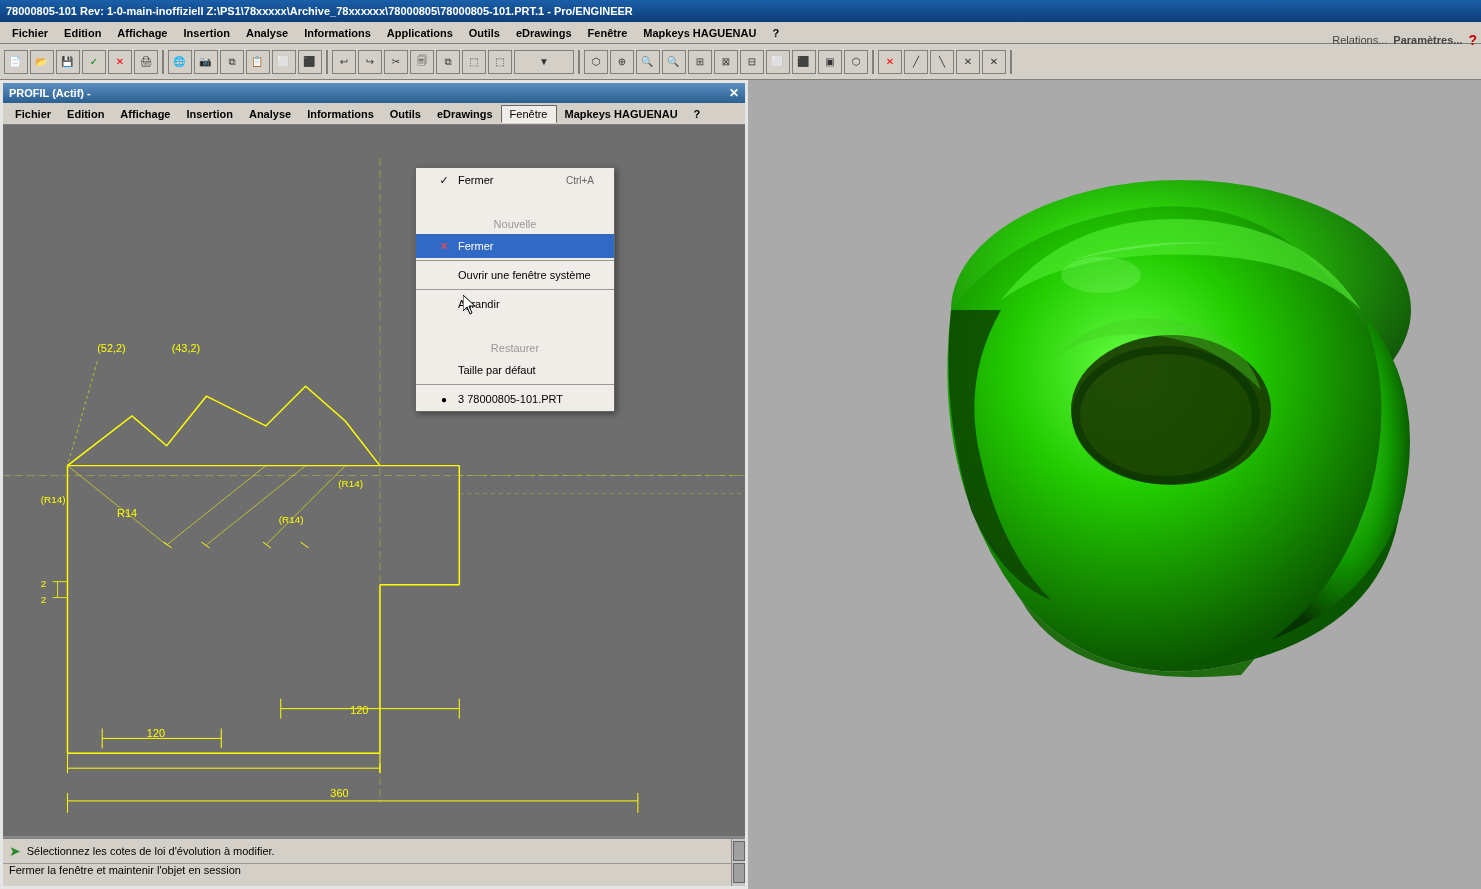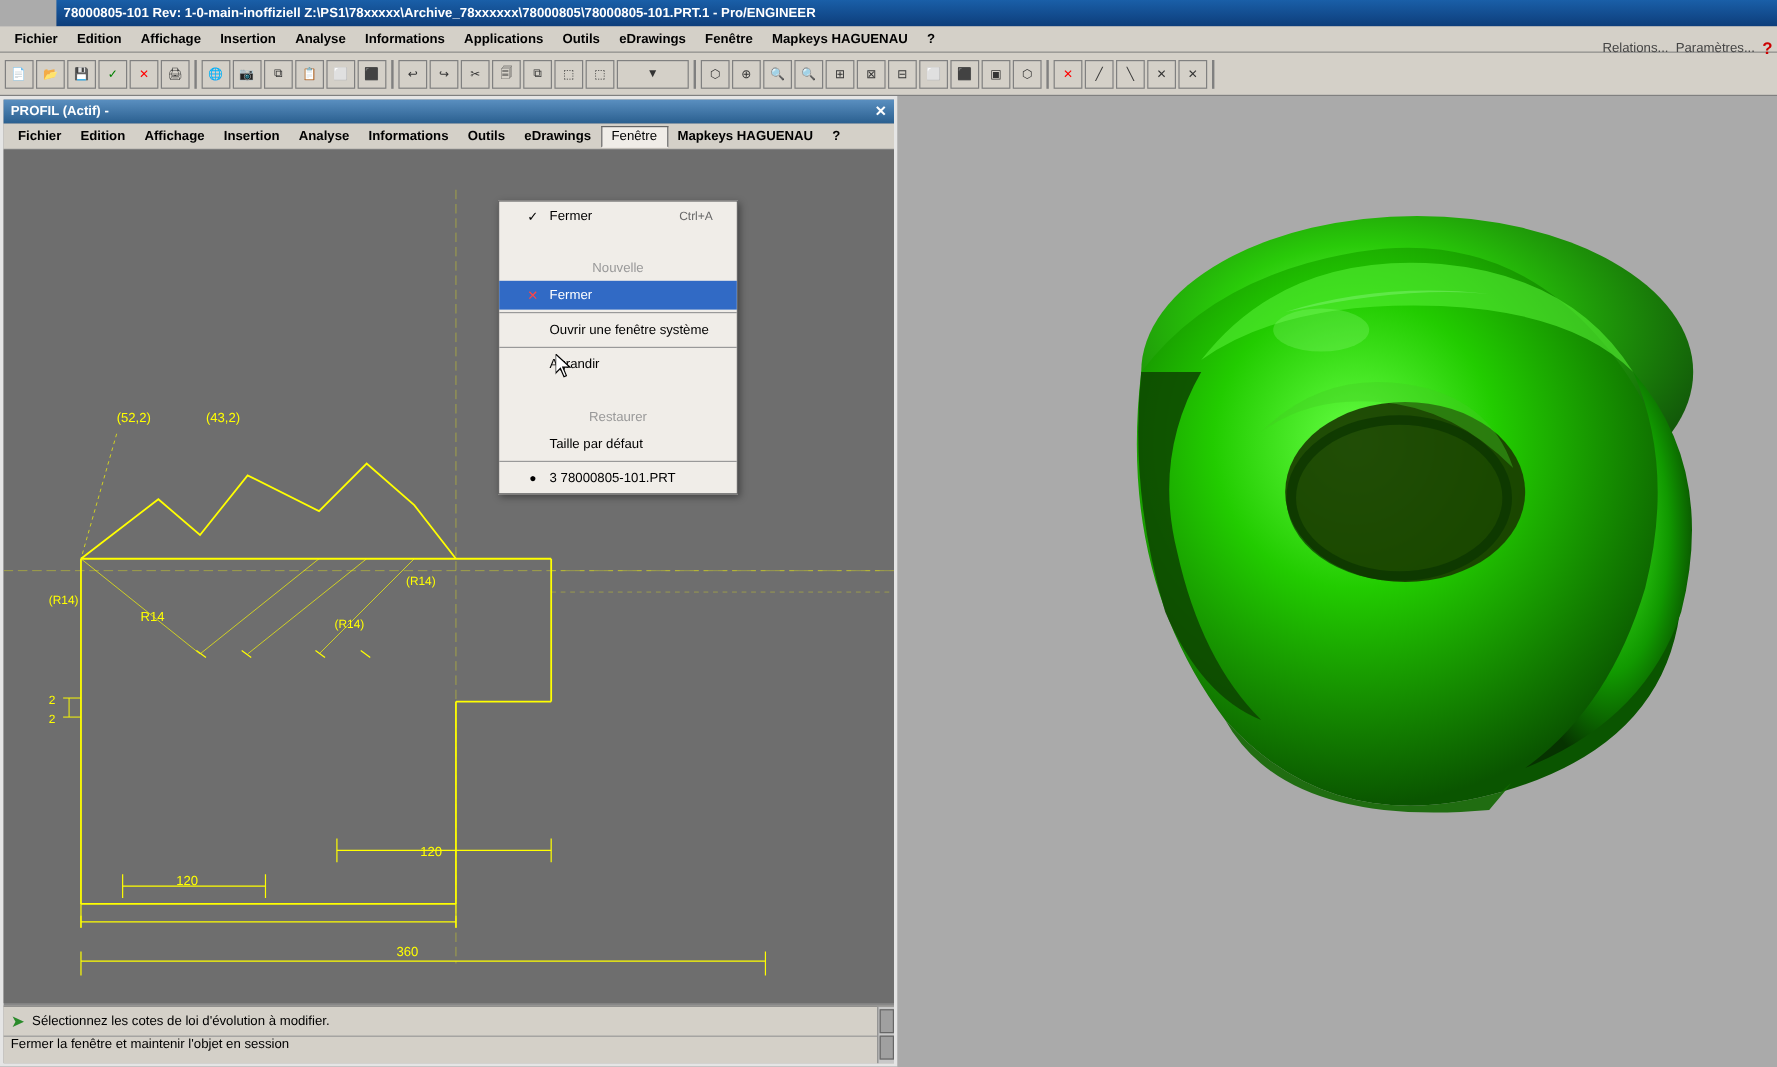--- a/index.html
+++ b/index.html
@@ -8,21 +8,20 @@
     
     #title-bar {
       background: linear-gradient(to bottom, #1a5fa8, #0d3d7a);
       color: white;
       height: 22px;
       display: flex;
       align-items: center;
       padding: 0 6px;
       font-size: 11px;
       font-weight: bold;
-      margin-left: 47px;
     }
 
     
     #main-menu {
       background: #d4d0c8;
       height: 22px;
       display: flex;
       align-items: center;
       border-bottom: 1px solid #808080;
       padding: 0 4px;
@@ -237,21 +236,21 @@
   <span class="menu-item">Analyse</span>
   <span class="menu-item">Informations</span>
   <span class="menu-item">Applications</span>
   <span class="menu-item">Outils</span>
   <span class="menu-item">eDrawings</span>
   <span class="menu-item">Fenêtre</span>
   <span class="menu-item">Mapkeys HAGUENAU</span>
   <span class="menu-item">?</span>
   <div style="margin-left:auto; display:flex; gap:6px; align-items:center;margin-top:14px;">
     <span style="font-size:11px; color:#444;">Relations...</span>
-    <span style="font-size:11px; color:#444;">Paramètres...</span>
+    <span style="font-size:11px; color:#444;font-weight:bold;">Paramètres...</span>
     <span style="font-size:14px; color:#cc0000; font-weight:bold;">?</span>
   </div>
 </div>
 
 <div id="toolbar">
 
   <div class="toolbar-btn">📄</div>
   <div class="toolbar-btn">📂</div>
   <div class="toolbar-btn">💾</div>
   <div class="toolbar-btn" style="color:green;">✓</div>

